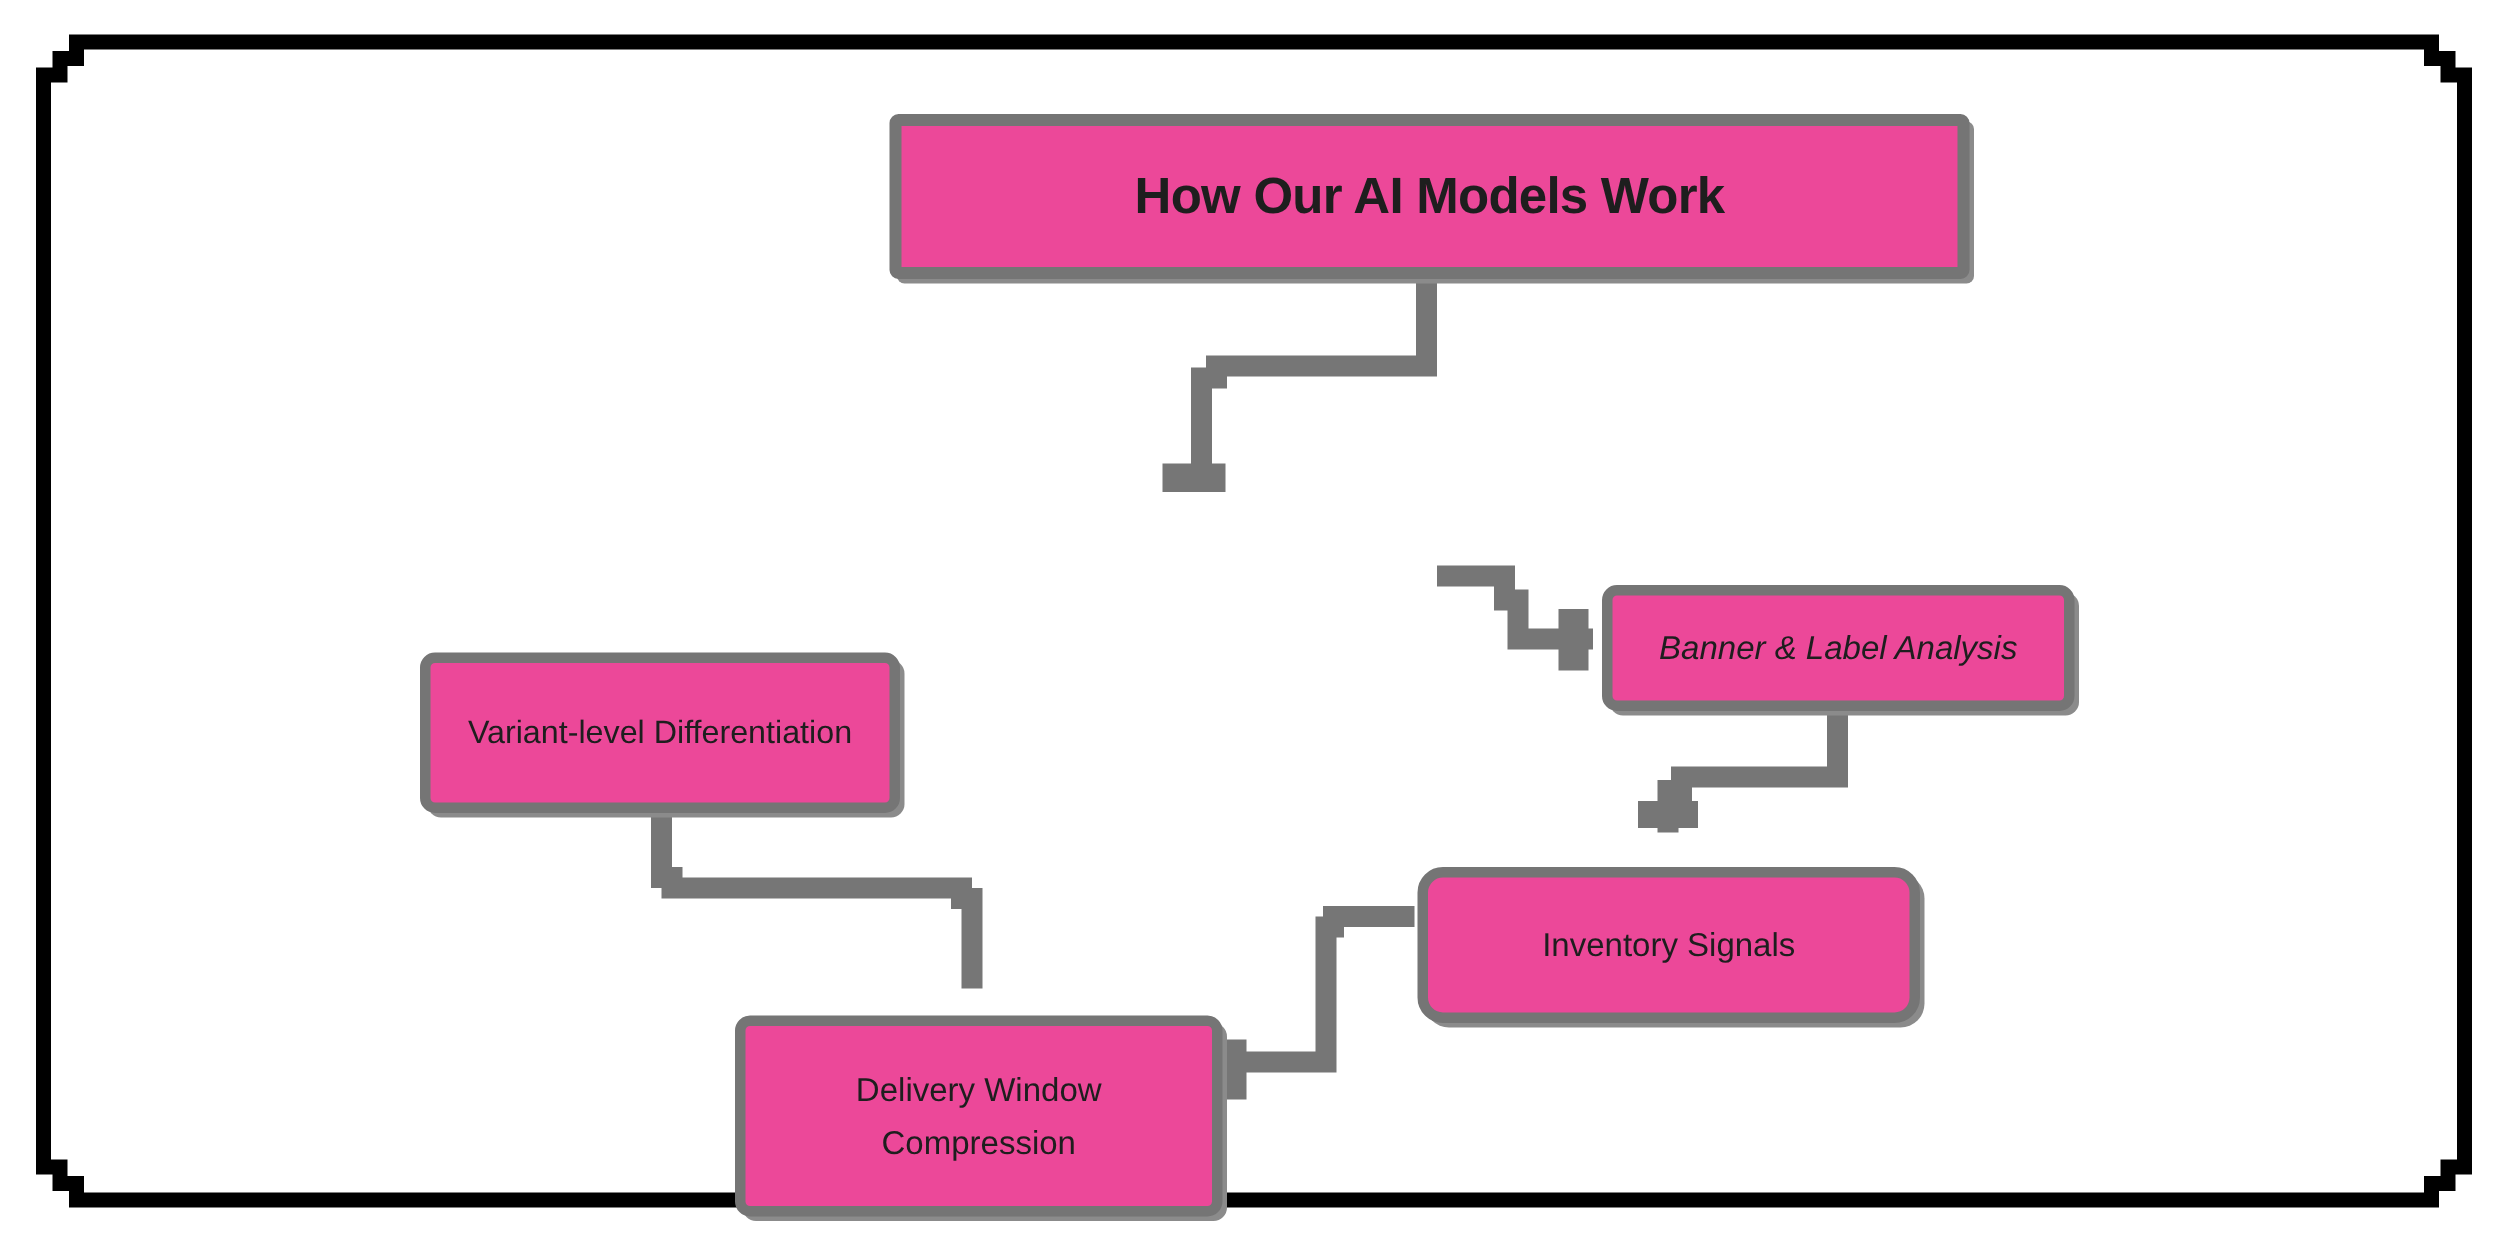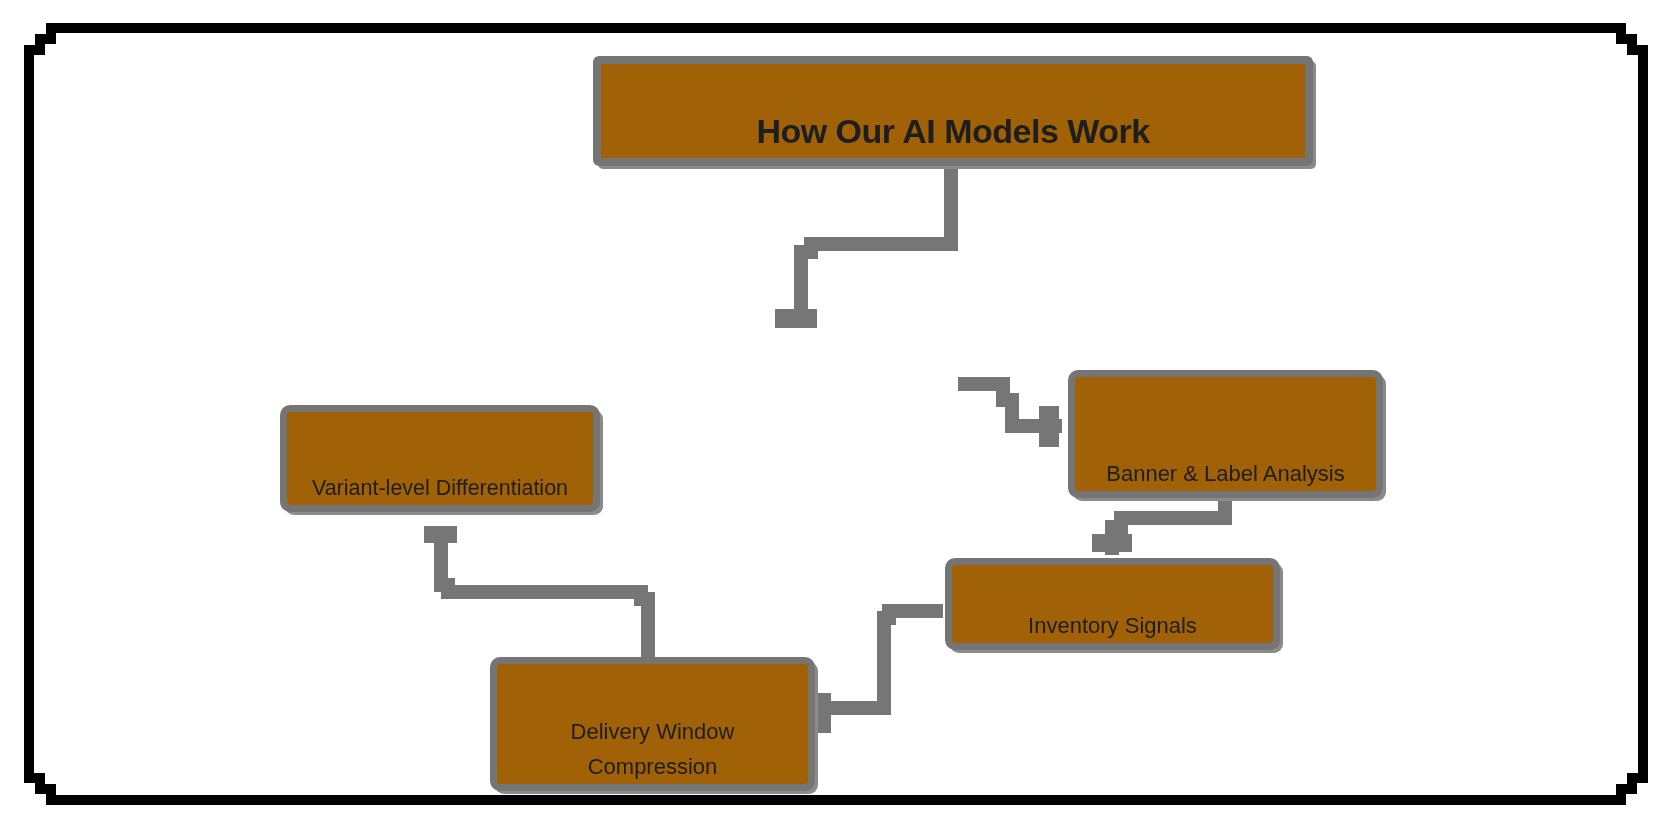--- a/index.html
+++ b/index.html
@@ -10,39 +10,40 @@
     font-family:"Liberation Sans", sans-serif;
     overflow:hidden;
   }
   svg.layer{position:absolute;left:0;top:0;}
   .connector{stroke:#767676;stroke-width:14;fill:none;stroke-linejoin:miter;stroke-linecap:butt;}
   .arrowbar{fill:#767676;}
   .frame{stroke:#000000;stroke-width:10;fill:none;stroke-linejoin:miter;}
   .node{
     position:absolute;
     box-sizing:border-box;
-    background:#a16207;
+    background:#ec4899;
     border:7px solid #757575;
     border-radius:10px;
     box-shadow:4px 4px 0 -1px #8b8b8b;
-    display:flex;align-items:flex-end;justify-content:center;
+    display:flex;align-items:center;justify-content:center;
     color:#1e1e1e;
     font-size:22px;
     text-align:center;
     line-height:1.6;
+    margin-top:20px;
   }
   #node-title{
     left:593px;top:56px;width:720px;height:110px;
     border-width:8px;border-radius:6px;
     font-size:34px;font-weight:700;letter-spacing:-0.5px;
   }
   #node-price{left:632px;top:330px;width:328px;height:107px;}
-  #node-banner{left:1068px;top:370px;width:315px;height:128px;}
-  #node-variant{left:280px;top:405px;width:320px;height:107px;font-size:21.5px;}
-  #node-inventory{left:945px;top:558px;width:335px;height:92px;}
+  #node-banner{left:1068px;top:370px;width:315px;height:84px;font-style:italic;}
+  #node-variant{left:280px;top:415px;width:320px;height:107px;font-size:21.5px;}
+  #node-inventory{left:945px;top:558px;width:335px;height:104px;border-radius:17px;}
   #node-delivery{left:490px;top:657px;width:325px;height:134px;}
   #node-delivery .label{display:inline-block;max-width:210px;}
 </style>
 </head>
 <body>
 
 <div class="canvas">
 
   <svg class="layer" width="1665" height="827" viewBox="0 0 1665 827">
 

